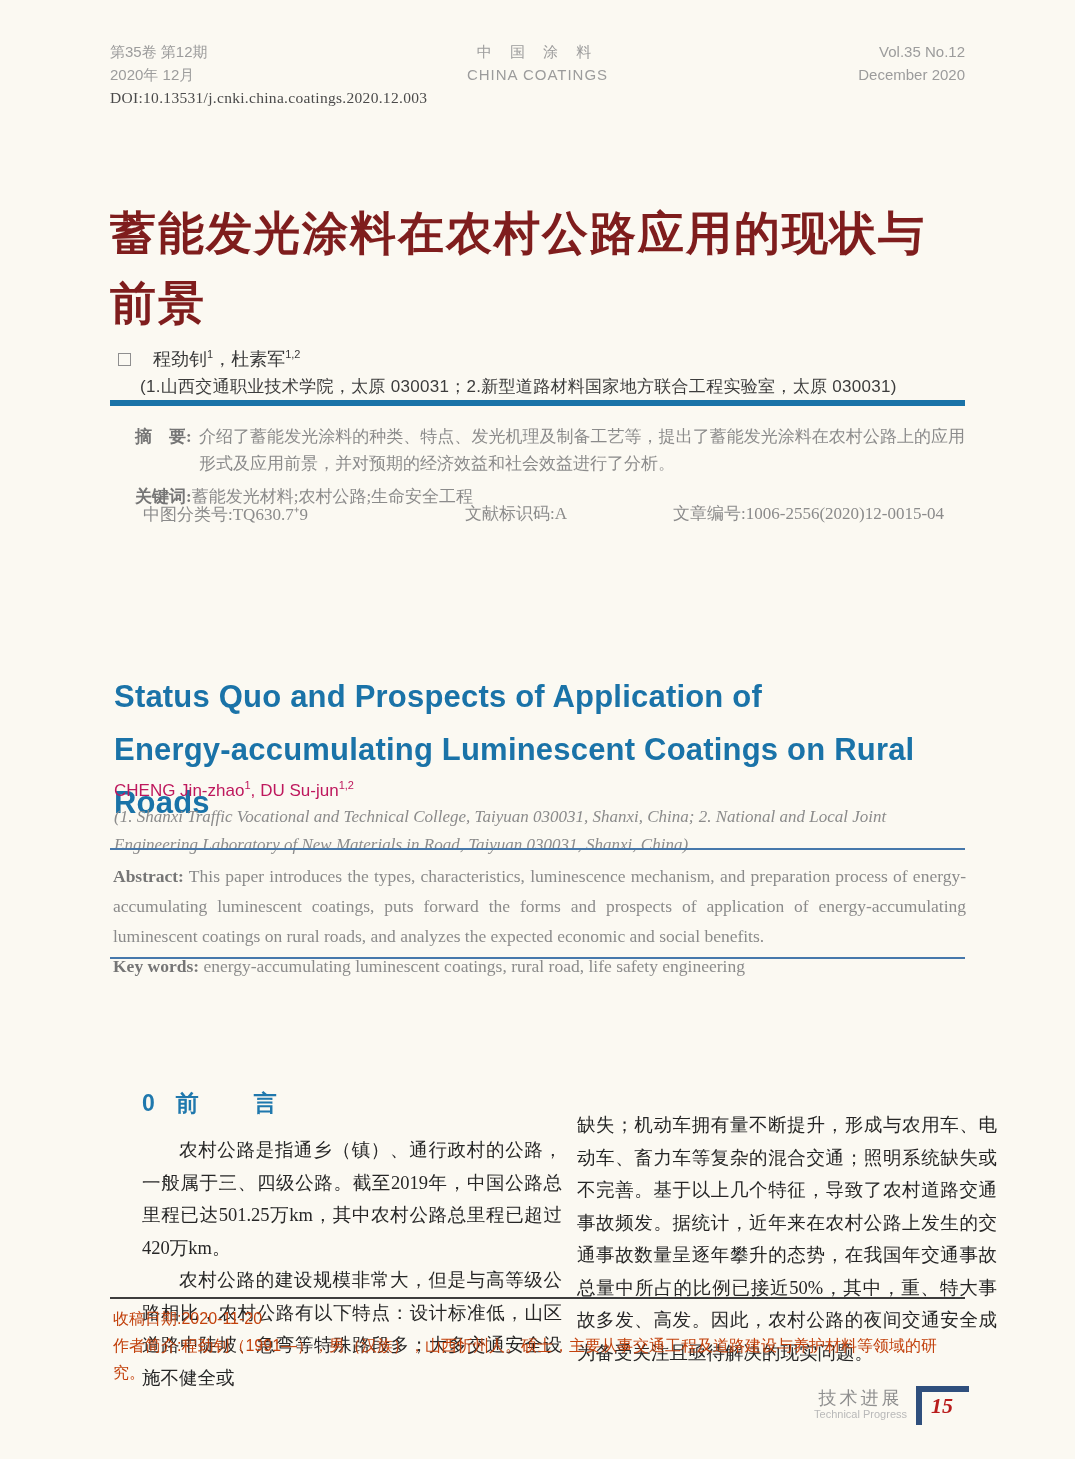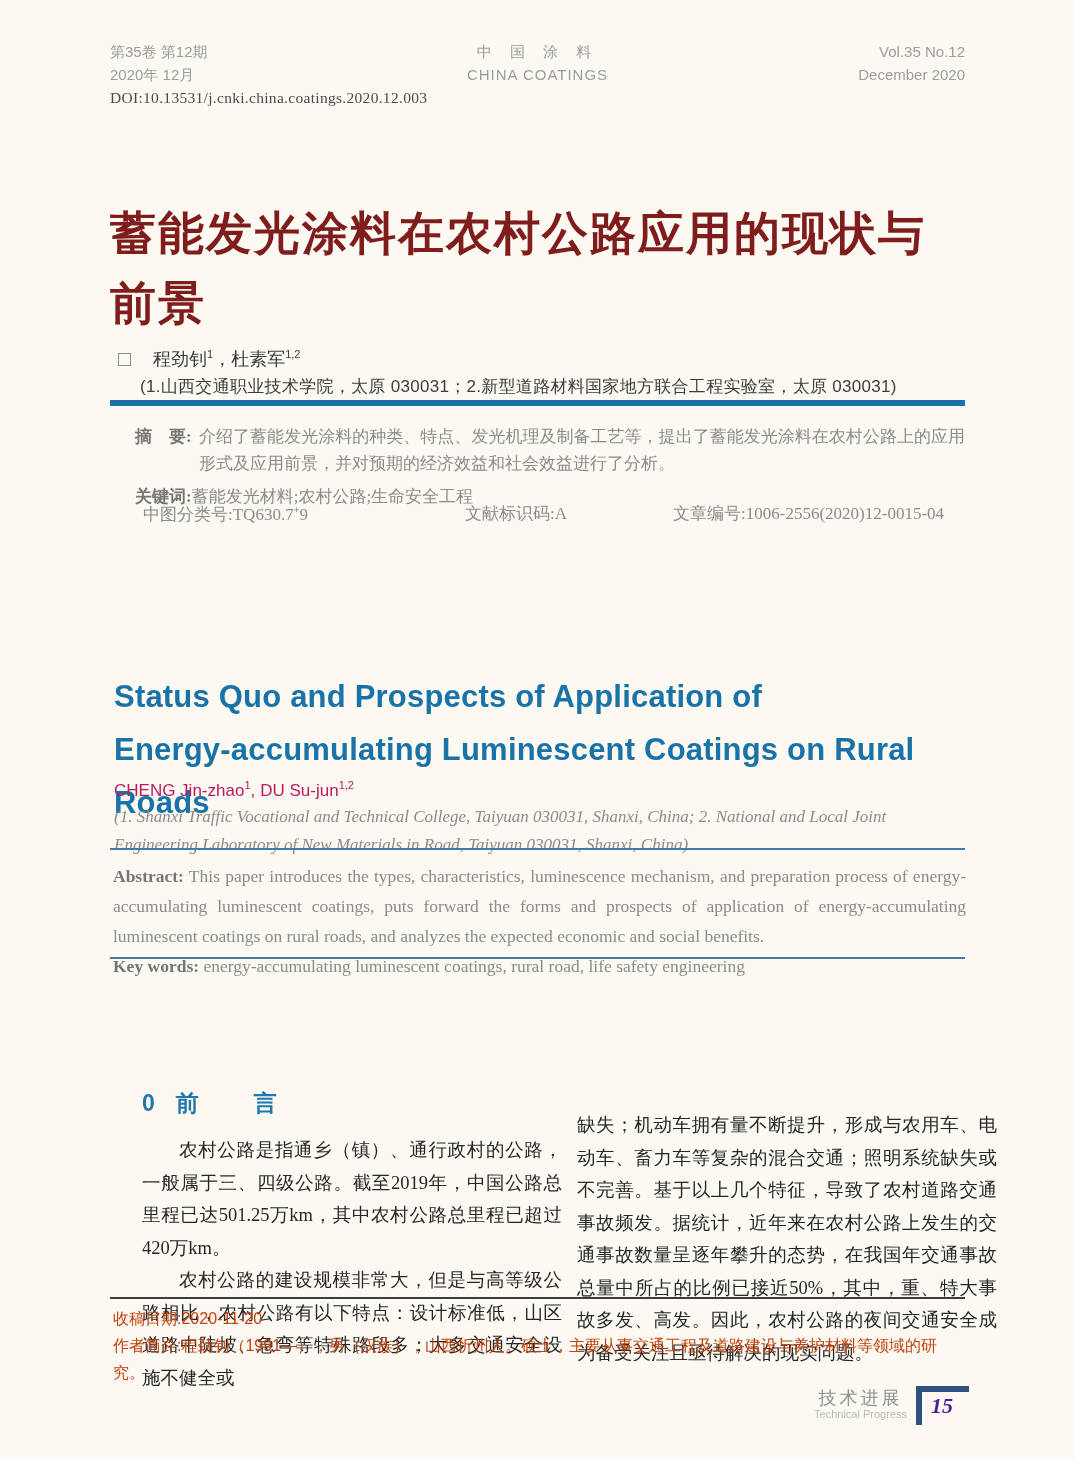--- a/index.html
+++ b/index.html
@@ -130,21 +130,21 @@
   }
   .col-names { text-align: center; margin-right: 9px; padding-top: 2px; }
   .col-zh { font-size: 18px; color: #8f8f8f; letter-spacing: 3px; line-height: 20px; }
   .col-en { font-size: 11px; color: #b9b9b9; }
   .pagenum-box {
     border-top: 6px solid #2f4f7d; border-left: 6px solid #2f4f7d;
     padding: 1px 16px 6px 9px;
   }
   .pagenum {
     font-family: "Liberation Serif", serif; font-style: italic; font-weight: bold;
-    font-size: 22px; color: #4c1d95;
+    font-size: 22px; color: #b91c1c;
   }
 </style>
 </head>
 <body>
 
 <div class="page">
 
   <div class="journal-header">
     <div class="jh-left">
       <div>第35卷 第12期</div>

